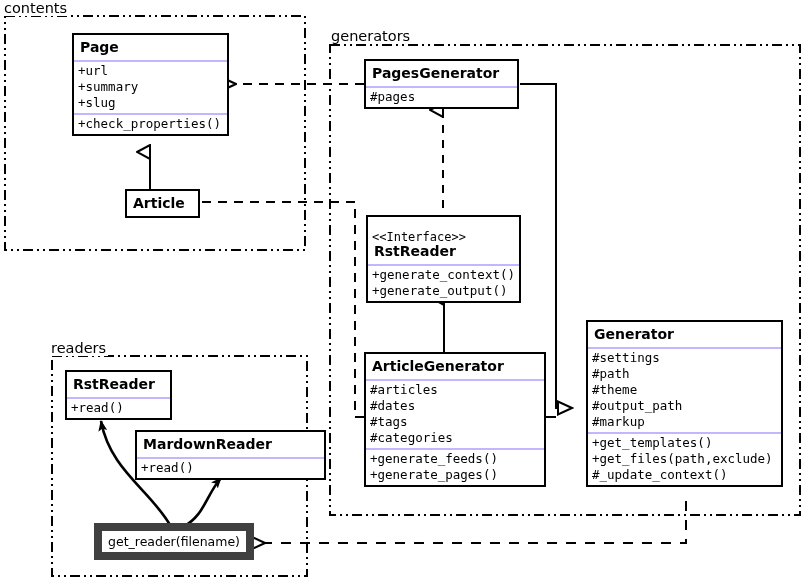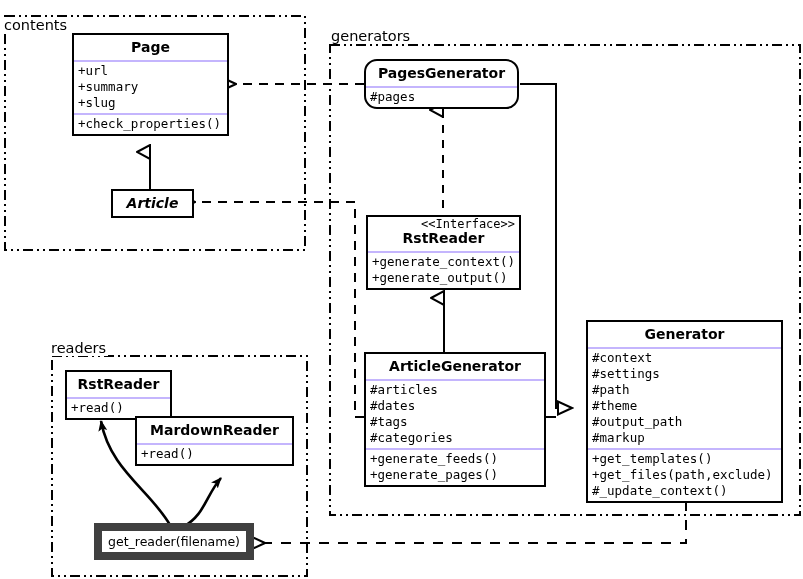--- a/index.html
+++ b/index.html
@@ -23,36 +23,36 @@
     height: 579px;
   }
   
   .umlbox {
     position: absolute;
     box-sizing: border-box;
     border: 2px solid #000000;
     background: #ffffff;
   }
   .uml-title {
-    text-align: center;
+    text-align: left;
     font-weight: bold;
     font-family: "DejaVu Sans", sans-serif;
     font-size: 14px;
     line-height: 15px;
     padding: 5px 6px 5px 6px;
     color: #000000;
     white-space: nowrap;
   }
   .uml-stereotype {
-    text-align: right;
+    text-align: left;
     font-weight: normal;
     font-family: "DejaVu Sans Mono", monospace;
     font-size: 12px;
     line-height: 14px;
-    padding: 0 4px 0 4px;
+    padding: 13px 4px 0 4px;
     color: #000000;
     white-space: nowrap;
   }
   .uml-compartment {
     border-top: 2px solid #c4b5fd;
     padding: 1px 0 2px 2px;
   }
   .uml-row {
     font-family: "DejaVu Sans Mono", monospace;
     font-size: 12.5px;
@@ -127,41 +127,41 @@
 
     <path d="M 364 417 L 355 417 L 355 202 L 195 202" fill="none" stroke="#000000" stroke-width="2" stroke-dasharray="9 7" marker-end="url(#openArrowLeft)"></path>
 
     <path d="M 686 501 L 686 543 L 265 543" fill="none" stroke="#000000" stroke-width="2" stroke-dasharray="10 9" marker-end="url(#openArrowLeft)"></path>
 
     <path d="M 170 525 C 150 490 110 470 101 421" fill="none" stroke="#000000" stroke-width="2.6" marker-end="url(#solidArrow)"></path>
 
     <path d="M 183 527 C 205 515 206 495 221 478" fill="none" stroke="#000000" stroke-width="2.6" marker-end="url(#solidArrow)"></path>
   </svg>
 
-  <div class="pkg-label" style="left:3px; top:17px;">contents</div>
+  <div class="pkg-label" style="left:3px; top:0px;">contents</div>
   <div class="pkg-label" style="left:330px; top:28px;">generators</div>
   <div class="pkg-label" style="left:50px; top:340px;">readers</div>
 
   <div class="umlbox" style="left:72px; top:33px; width:157px;">
     <div class="uml-title">Page</div>
     <div class="uml-compartment">
       <div class="uml-row">+url</div>
       <div class="uml-row">+summary</div>
       <div class="uml-row">+slug</div>
     </div>
     <div class="uml-compartment">
       <div class="uml-row">+check_properties()</div>
     </div>
   </div>
 
-  <div class="umlbox" style="left:111px; top:189px; width:83px;font-style:italic;">
+  <div class="umlbox" style="left:125px; top:189px; width:75px;">
     <div class="uml-title">Article</div>
   </div>
 
-  <div class="umlbox" style="left:364px; top:59px; width:155px;border-radius:13px;">
+  <div class="umlbox" style="left:364px; top:59px; width:155px;">
     <div class="uml-title">PagesGenerator</div>
     <div class="uml-compartment">
       <div class="uml-row">#pages</div>
     </div>
   </div>
 
   <div class="umlbox" style="left:366px; top:215px; width:155px;">
     <div class="uml-stereotype">&lt;&lt;Interface&gt;&gt;</div>
     <div class="uml-title" style="padding-top:0;">RstReader</div>
     <div class="uml-compartment">
@@ -180,42 +180,41 @@
     </div>
     <div class="uml-compartment">
       <div class="uml-row">+generate_feeds()</div>
       <div class="uml-row">+generate_pages()</div>
     </div>
   </div>
 
   <div class="umlbox" style="left:586px; top:320px; width:197px;">
     <div class="uml-title">Generator</div>
     <div class="uml-compartment">
-      <div class="uml-row">#context</div>
       <div class="uml-row">#settings</div>
       <div class="uml-row">#path</div>
       <div class="uml-row">#theme</div>
       <div class="uml-row">#output_path</div>
       <div class="uml-row">#markup</div>
     </div>
     <div class="uml-compartment">
       <div class="uml-row">+get_templates()</div>
       <div class="uml-row">+get_files(path,exclude)</div>
       <div class="uml-row">#_update_context()</div>
     </div>
   </div>
 
   <div class="umlbox" style="left:65px; top:370px; width:107px;">
     <div class="uml-title">RstReader</div>
     <div class="uml-compartment">
       <div class="uml-row">+read()</div>
     </div>
   </div>
 
-  <div class="umlbox" style="left:135px; top:416px; width:159px;">
+  <div class="umlbox" style="left:135px; top:430px; width:191px;">
     <div class="uml-title">MardownReader</div>
     <div class="uml-compartment">
       <div class="uml-row">+read()</div>
     </div>
   </div>
 
   <div class="plainbox" style="left:94px; top:523px; width:160px; height:37px;">
     <span>get_reader(filename)</span>
   </div>
 

